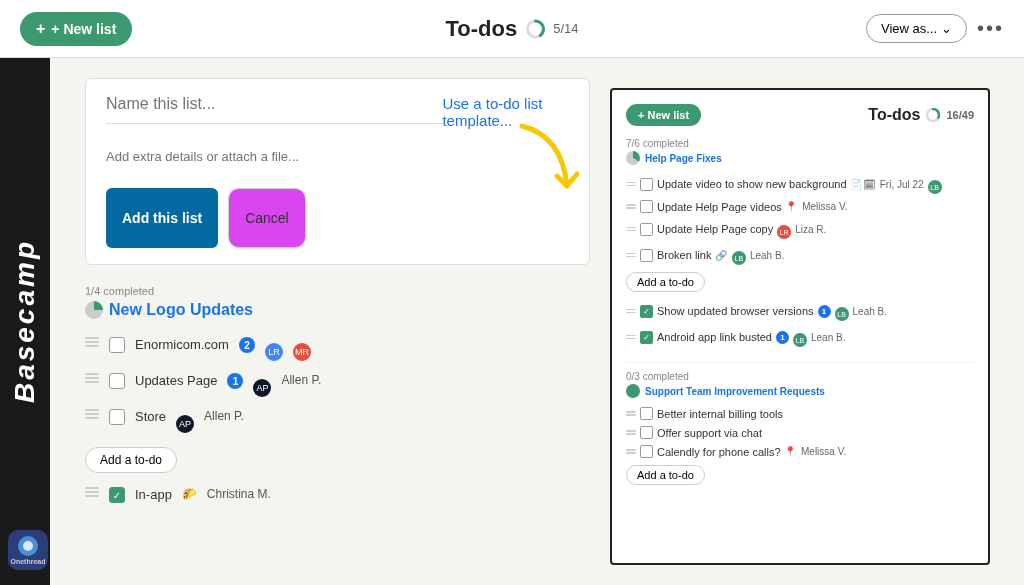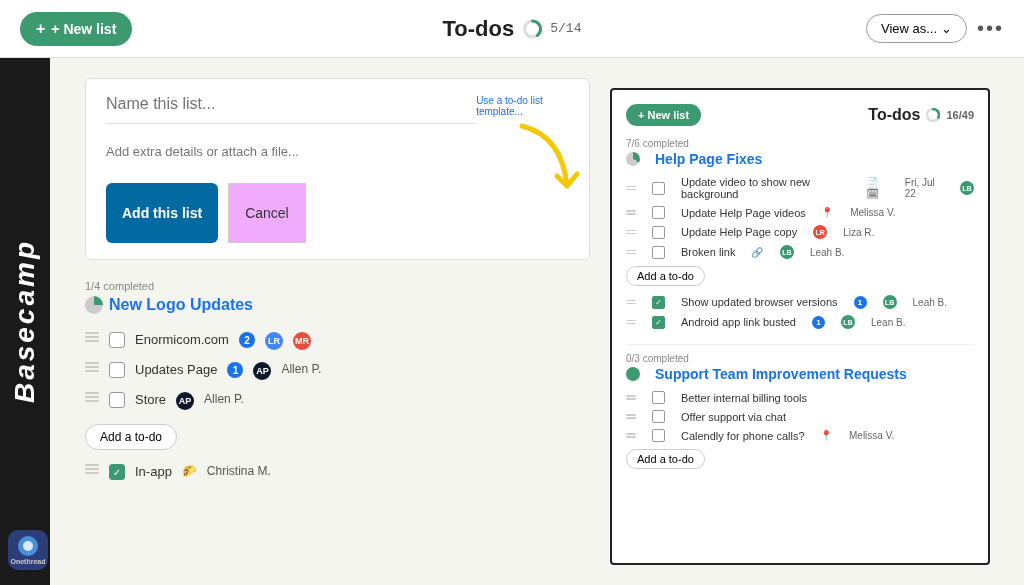--- a/index.html
+++ b/index.html
@@ -53,21 +53,20 @@
       font-weight: 800;
       color: #222;
     }
     .progress-circle {
       width: 20px;
       height: 20px;
     }
     .progress-text {
       font-size: 13px;
       color: #666;
-      font-family: Liberation Mono, monospace;
     }
     .top-right {
       display: flex;
       align-items: center;
       gap: 10px;
     }
     .view-as-btn {
       border: 1.5px solid #999;
       background: #fff;
       border-radius: 20px;
@@ -142,21 +141,21 @@
       font-size: 16px;
       color: #888;
       border-bottom: 1px solid #ddd;
       padding-bottom: 10px;
       margin-bottom: 10px;
       background: transparent;
     }
     .template-link {
       float: right;
       color: #1a73e8;
-      font-size: 10px;
+      font-size: 15px;
       text-decoration: none;
       margin-bottom: 10px;
     }
     .extra-details {
       width: 100%;
       border: none;
       outline: none;
       font-size: 13px;
       color: #aaa;
       background: transparent;
@@ -172,24 +171,24 @@
       background: #0369a1;
       color: #fff;
       border: none;
       border-radius: 6px;
       padding: 22px 16px;
       font-size: 14px;
       font-weight: 600;
       cursor: pointer;
     }
     .cancel-btn {
-      background: #f0abfc;
+      background: #d946ef;
       color: #333;
       border: 1.5px solid #ccc;
-      border-radius: 0;
+      border-radius: 11px;
       padding: 8px 16px;
       font-size: 14px;
       cursor: pointer;
     }
 
     
     .todo-section {
       margin-left: 55px;
     }
     .completed-label {
@@ -267,23 +266,24 @@
       font-weight: 700;
     }
     .avatar {
       width: 18px;
       height: 18px;
       border-radius: 50%;
       display: inline-flex;
       align-items: center;
       justify-content: center;
       font-size: 9px;
-      font-weight: 700;
+      font-weight: 400;
       color: #fff;
       flex-shrink: 0;
+      margin-top: 6px;
     }
     .avatar.blue { background: #4285f4; }
     .avatar.red { background: #e74c3c; }
     .avatar.green { background: #3d9970; }
     .avatar.teal { background: #0f172a; }
     .add-todo-btn {
       background: #fff;
       border: 1.5px solid #ccc;
       border-radius: 20px;
       padding: 5px 14px;
@@ -343,32 +343,32 @@
     .preview-section {
       margin-bottom: 12px;
     }
     .preview-completed-label {
       font-size: 10px;
       color: #888;
       margin-bottom: 2px;
     }
     .preview-list-title {
       color: #1a73e8;
-      font-size: 14px;
+      font-size: 10px;
       font-weight: 700;
       text-decoration: none;
       display: flex;
       align-items: center;
-      gap: 15px;
+      gap: 5px;
       margin-bottom: 6px;
     }
     .preview-todo-item {
       display: flex;
       align-items: center;
-      gap: 16px;
+      gap: 4px;
       padding: 3px 0;
       font-size: 11px;
       color: #333;
     }
     .preview-drag {
       display: flex;
       flex-direction: column;
       gap: 1.5px;
     }
     .preview-drag span {

